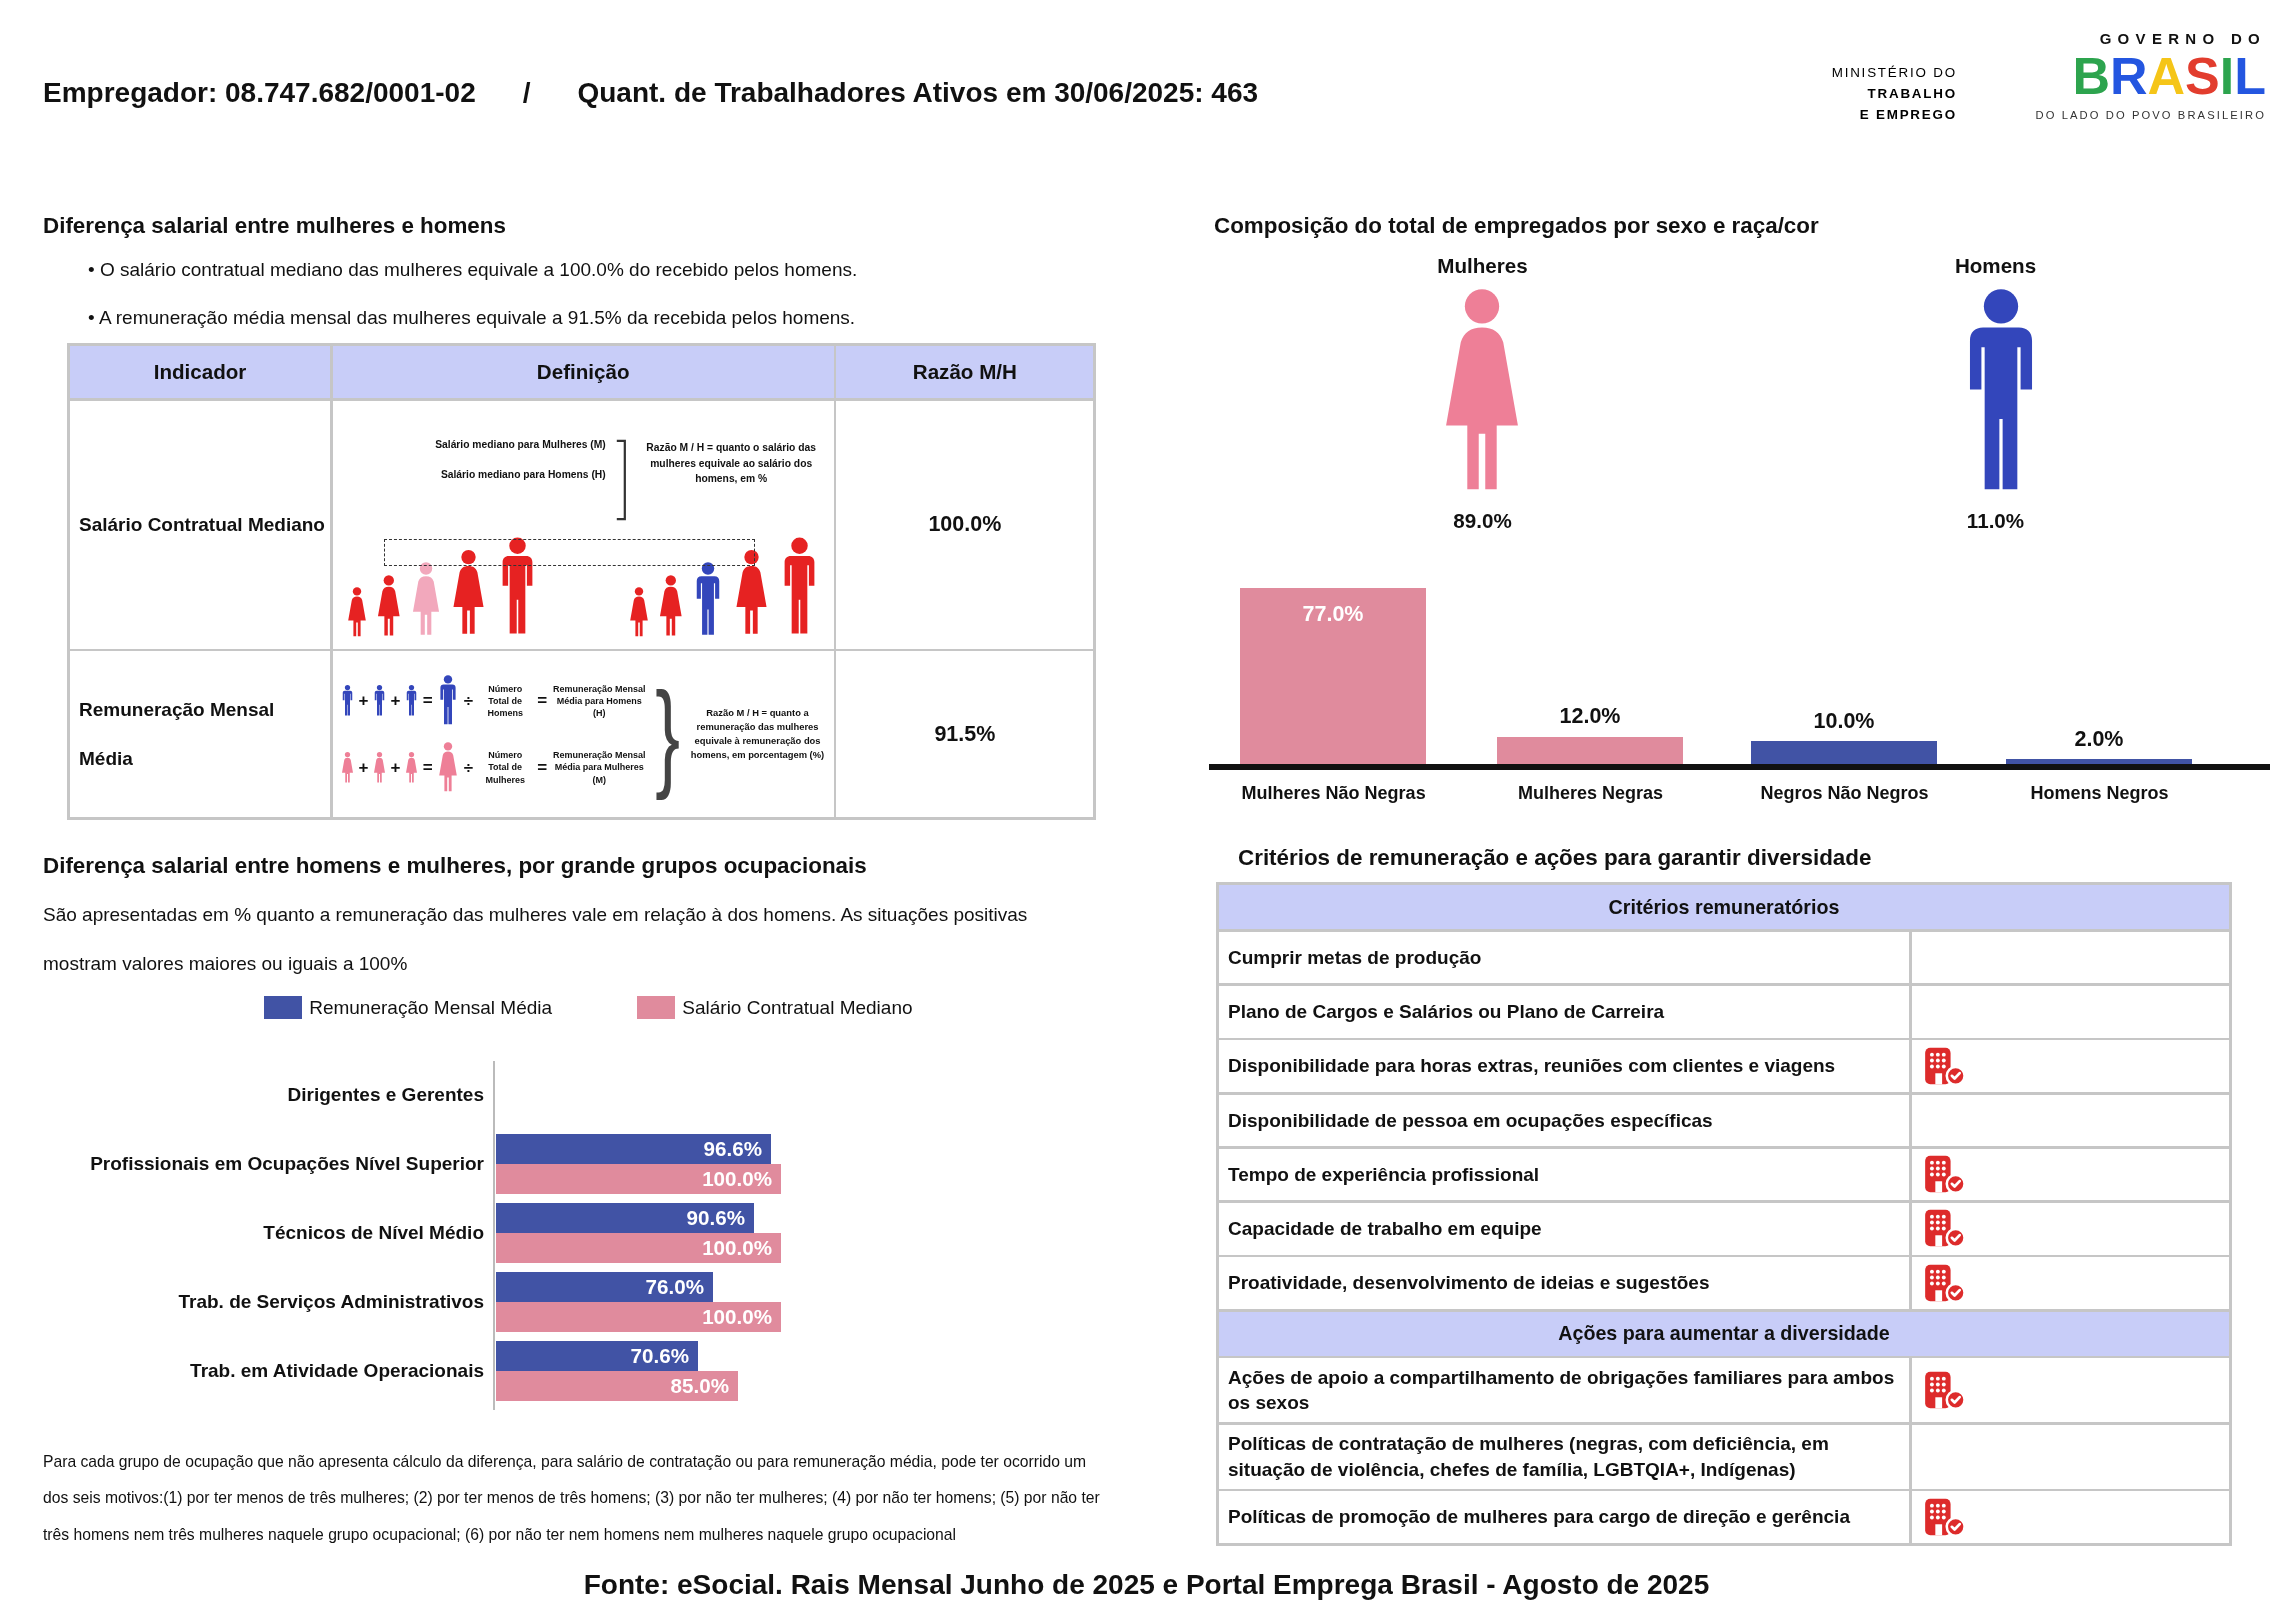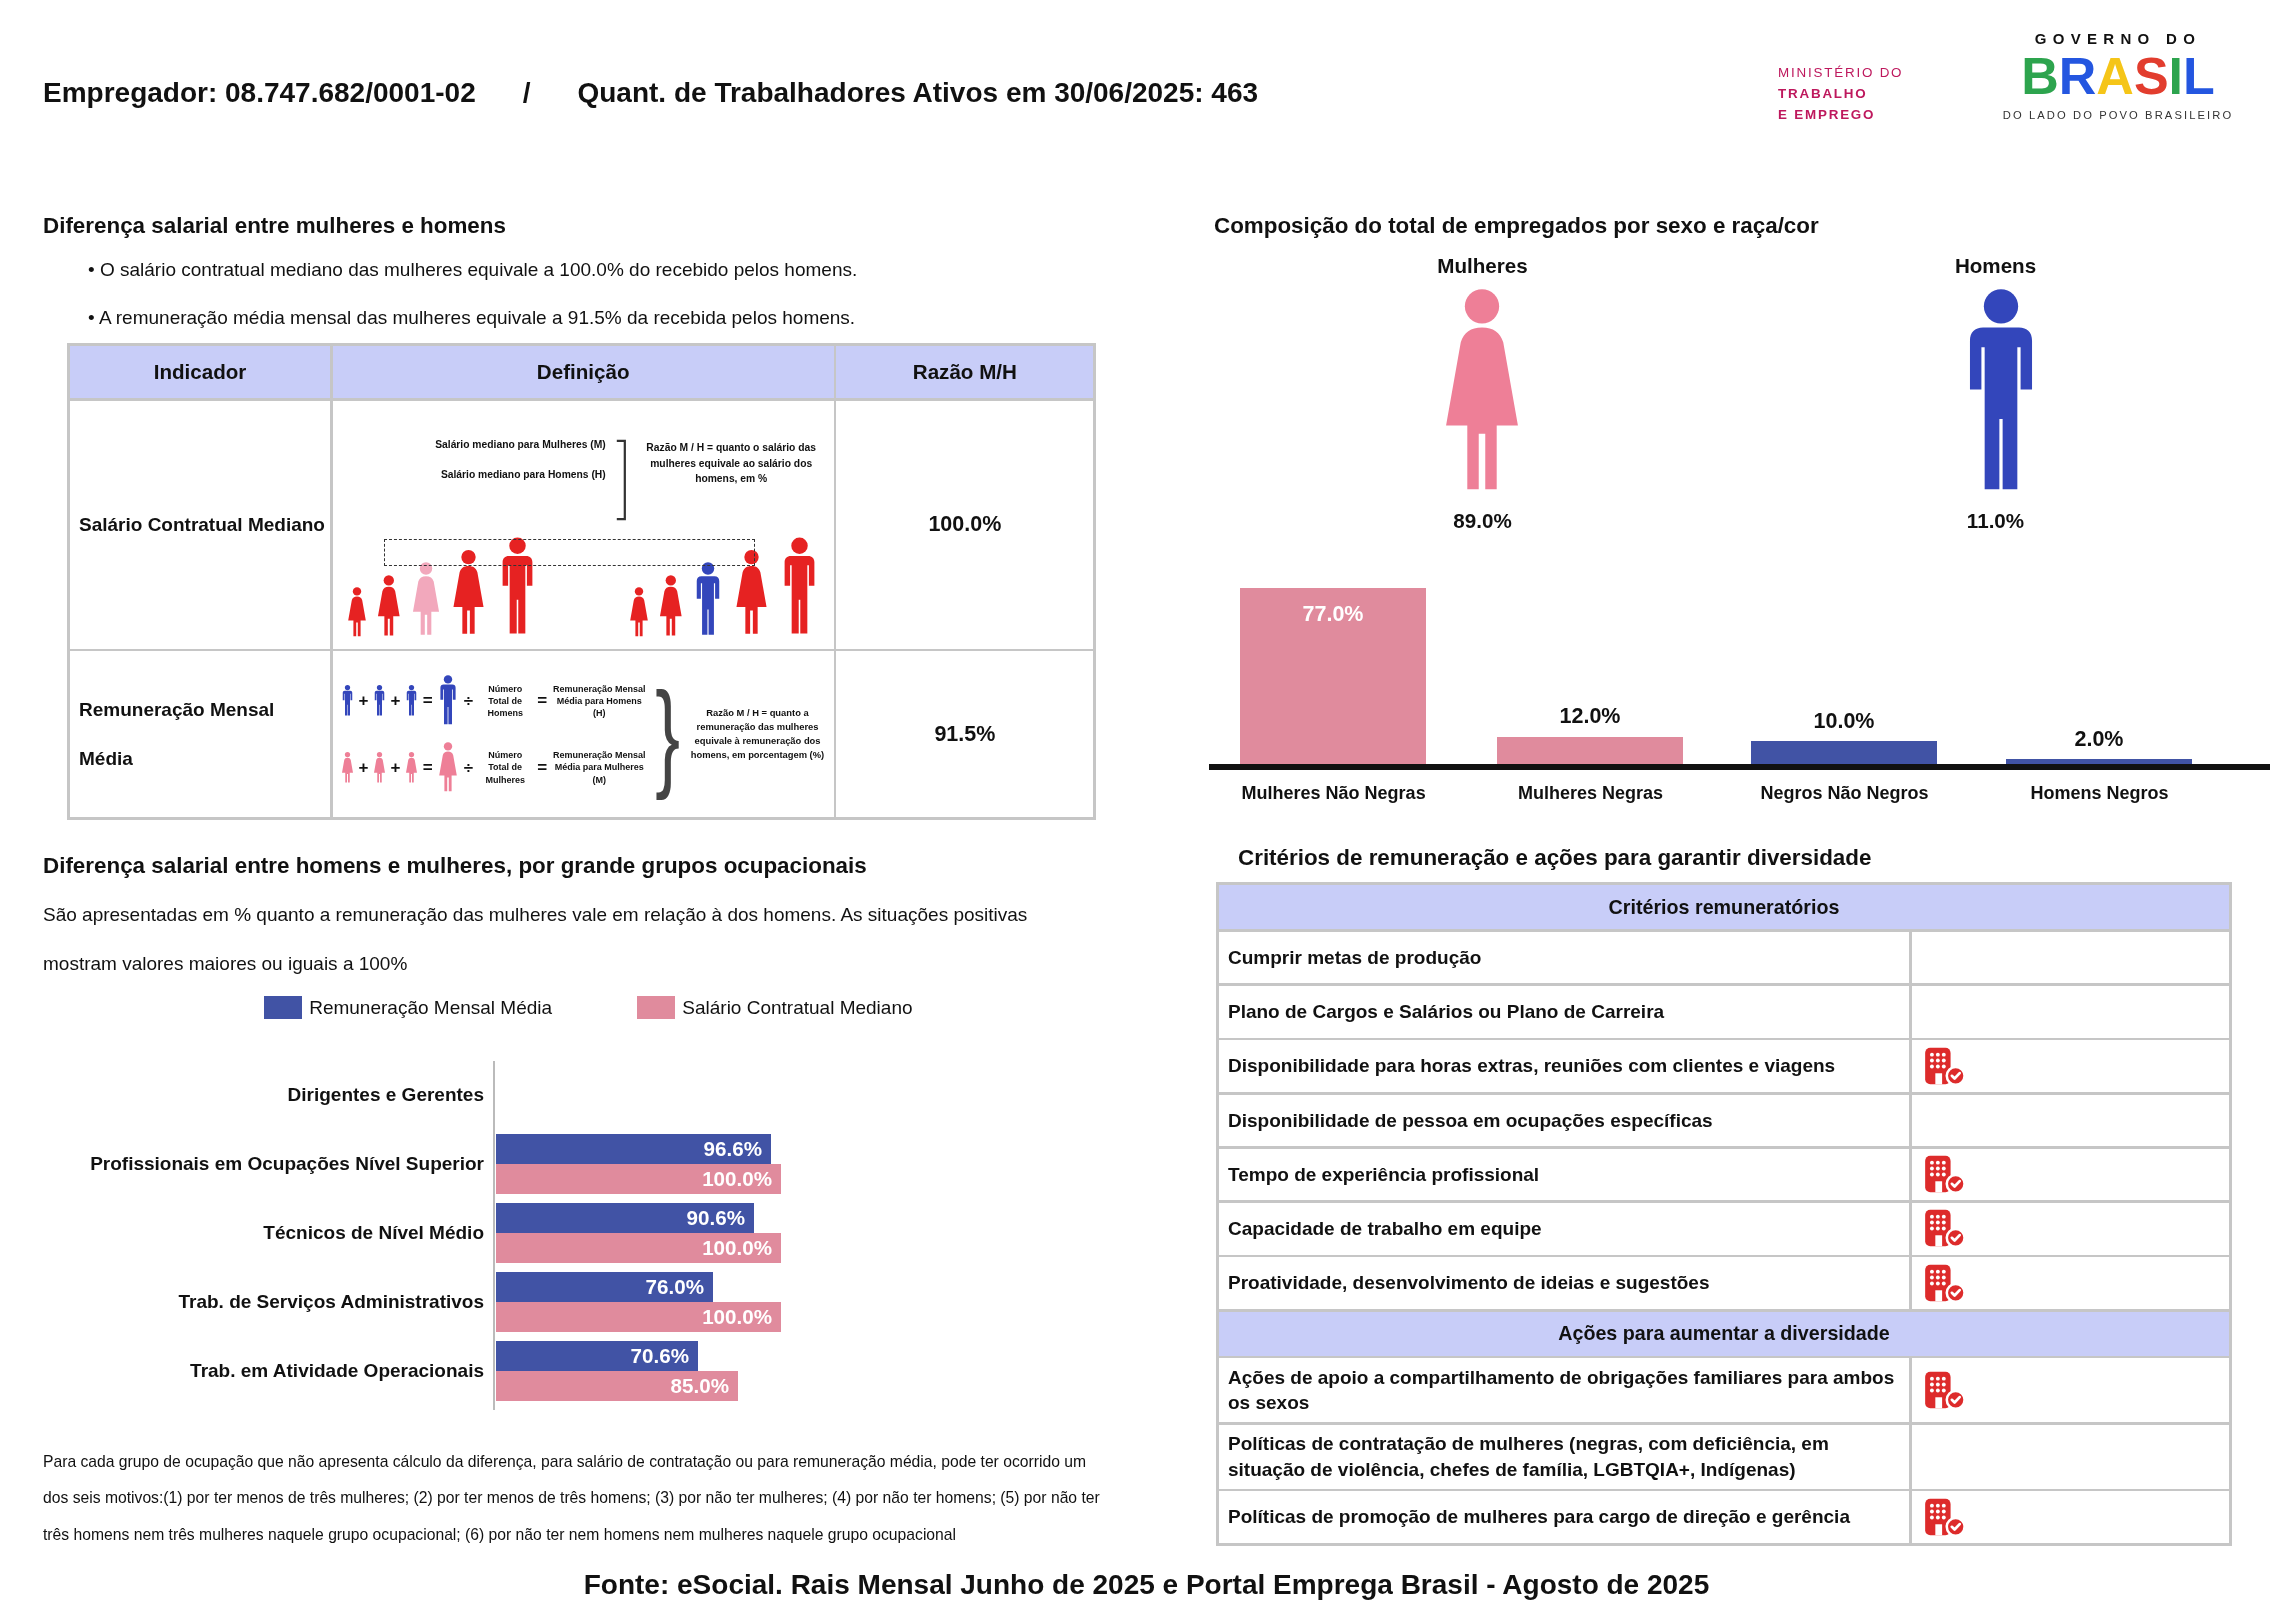--- a/index.html
+++ b/index.html
@@ -1,24 +1,24 @@
 <!DOCTYPE html>
 <html style="font-size:14.3px"><head>
 <meta charset="utf-8">
 <style>
   html,body{margin:0;padding:0;background:#fff;}
   .page{position:relative;width:2293px;height:1621px;background:#fff;overflow:hidden;
         font-family:"Liberation Sans", sans-serif;color:#111;}
   
   .h-title{position:absolute;left:43px;top:32px;font-size:29px;font-weight:bold;letter-spacing:-0.2px;}
   .h-emp{position:absolute;left:43px;top:77px;display:flex;gap:47px;font-size:28px;font-weight:bold;}
-  .min-logo{position:absolute;left:1778px;top:63px;width:179px;line-height:1.55;
-            font-size:13.4px;letter-spacing:1.8px;color:#be185d;}
+  .min-logo{position:absolute;left:1778px;top:63px;width:179px;text-align:right;line-height:1.55;
+            font-size:13.4px;letter-spacing:1.8px;color:#000000;}
   .min-logo .b{font-weight:bold;}
-  .gov-logo{position:absolute;left:1970px;top:30px;width:296px;text-align:center;}
+  .gov-logo{position:absolute;left:1970px;top:30px;width:296px;text-align:right;}
   .gov-top{font-size:15px;font-weight:bold;letter-spacing:6.3px;color:#111;}
   .gov-brand{font-size:52px;font-weight:800;letter-spacing:0px;line-height:1.05;margin-top:1.8px;}
   .gov-tag{font-size:11.2px;letter-spacing:2.1px;color:#333;margin-top:5.4px;}
   
   .sec-title{position:absolute;font-size:22.4px;font-weight:bold;}
   
   .bullet{position:absolute;left:88px;font-size:19px;}
   
   .ind-table{position:absolute;left:67px;top:343px;border:3.6px solid #c6c6c6;background:#c6c6c6;
              display:grid;grid-template-columns:260px 501px 257px;grid-template-rows:52px 248px 166px;gap:2.7px;}

